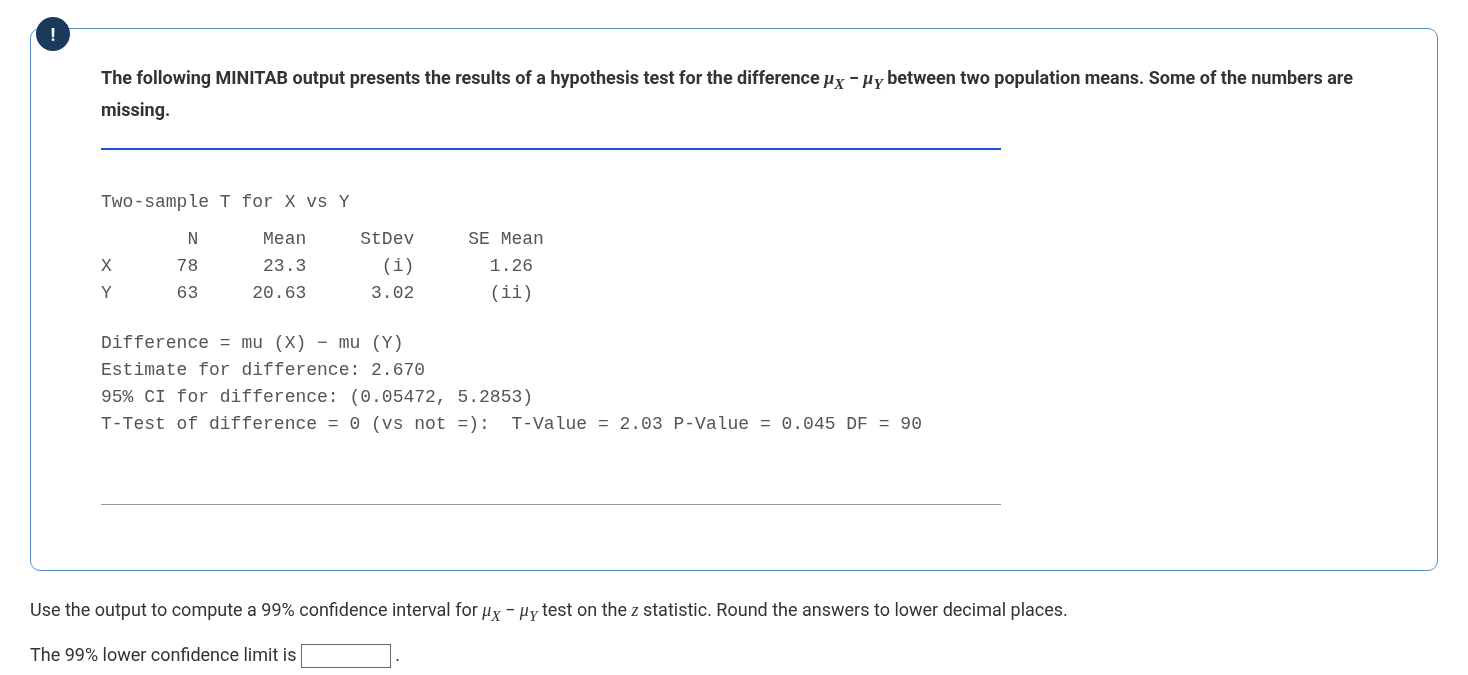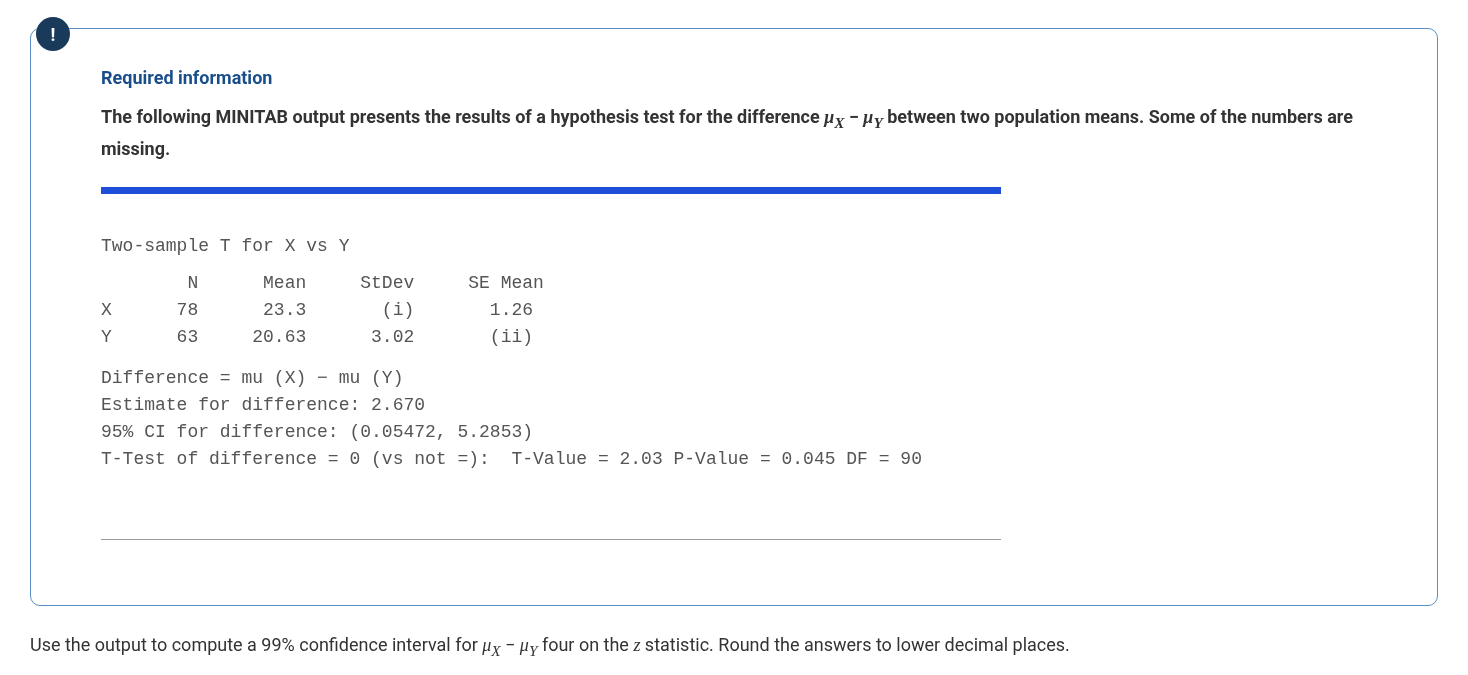--- a/index.html
+++ b/index.html
@@ -54,35 +54,35 @@
       font-style: italic;
       font-family: "Times New Roman", serif;
     }
     .sub {
       font-style: italic;
       font-family: "Times New Roman", serif;
       font-size: 0.85em;
       vertical-align: sub;
     }
     .minitab-block {
-      border-top: 7px solid #1d4ed8;
+      border-top: 2px solid #1d4ed8;
       border-bottom: 1px solid #999;
       padding: 12px 0;
       font-family: "Courier New", Courier, monospace;
       font-size: 18px;
       color: #555;
       white-space: pre;
       max-width: 900px;
       margin-bottom: 10px;
     }
     .minitab-title {
       margin-bottom: 10px;
     }
     .minitab-table {
-      margin-bottom: 14px;
+      margin-bottom: 23px;
     }
     .question-section {
       font-size: 18px;
       color: #333;
     }
     .question-line {
       margin-bottom: 14px;
     }
     .answer-input {
       border: 1px solid #666;
@@ -98,33 +98,32 @@
     }
   </style>
 </head>
 <body>
 
 <div class="info-box">
   <div class="info-icon">
     <span>!</span>
   </div>
 
-  <div class="req-heading">Required information</div>
 
   <div class="intro-text">
     <span>The following MINITAB output presents the results of a hypothesis test for the difference </span><span class="mu">μ</span><span class="sub">X</span><span> − </span><span class="mu">μ</span><span class="sub">Y</span><span> between two population means. Some of the numbers are missing.</span>
   </div>
 
   <div class="minitab-block">
 <div class="minitab-title">Two-sample T for X vs Y</div><div class="minitab-table"><div>        N      Mean     StDev     SE Mean</div><div>X      78      23.3       (i)       1.26</div><div>Y      63     20.63      3.02       (ii)</div></div><div>Difference = mu (X) − mu (Y)</div><div>Estimate for difference: 2.670</div><div>95% CI for difference: (0.05472, 5.2853)</div><div>T-Test of difference = 0 (vs not =):  T-Value = 2.03 P-Value = 0.045 DF = 90</div>
   </div>
 </div>
 
 <div class="question-section">
   <div class="question-line">
-    <span>Use the output to compute a 99% confidence interval for </span><span class="mu">μ</span><span class="sub">X</span><span> − </span><span class="mu">μ</span><span class="sub">Y</span><span> four on the </span><span class="italic">z</span><span> statistic. Round the answers to lower decimal places.</span>
+    <span>Use the output to compute a 99% confidence interval for </span><span class="mu">μ</span><span class="sub">X</span><span> − </span><span class="mu">μ</span><span class="sub">Y</span><span> test on the </span><span class="italic">z</span><span> statistic. Round the answers to lower decimal places.</span>
   </div>
 
   <div class="question-line">
     <span>The 99% lower confidence limit is </span><input type="text" class="answer-input" style=""><span> .</span>
   </div>
 
 </div>
 
 </body></html>

